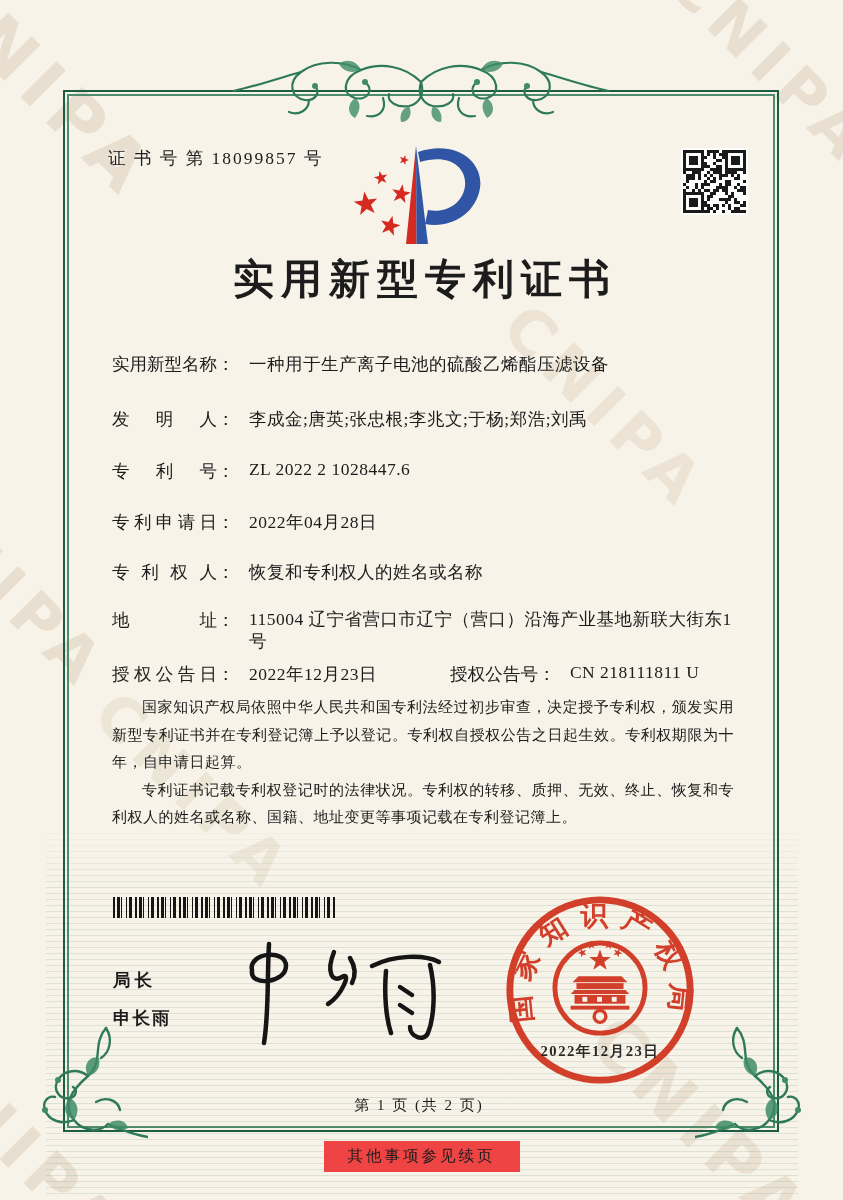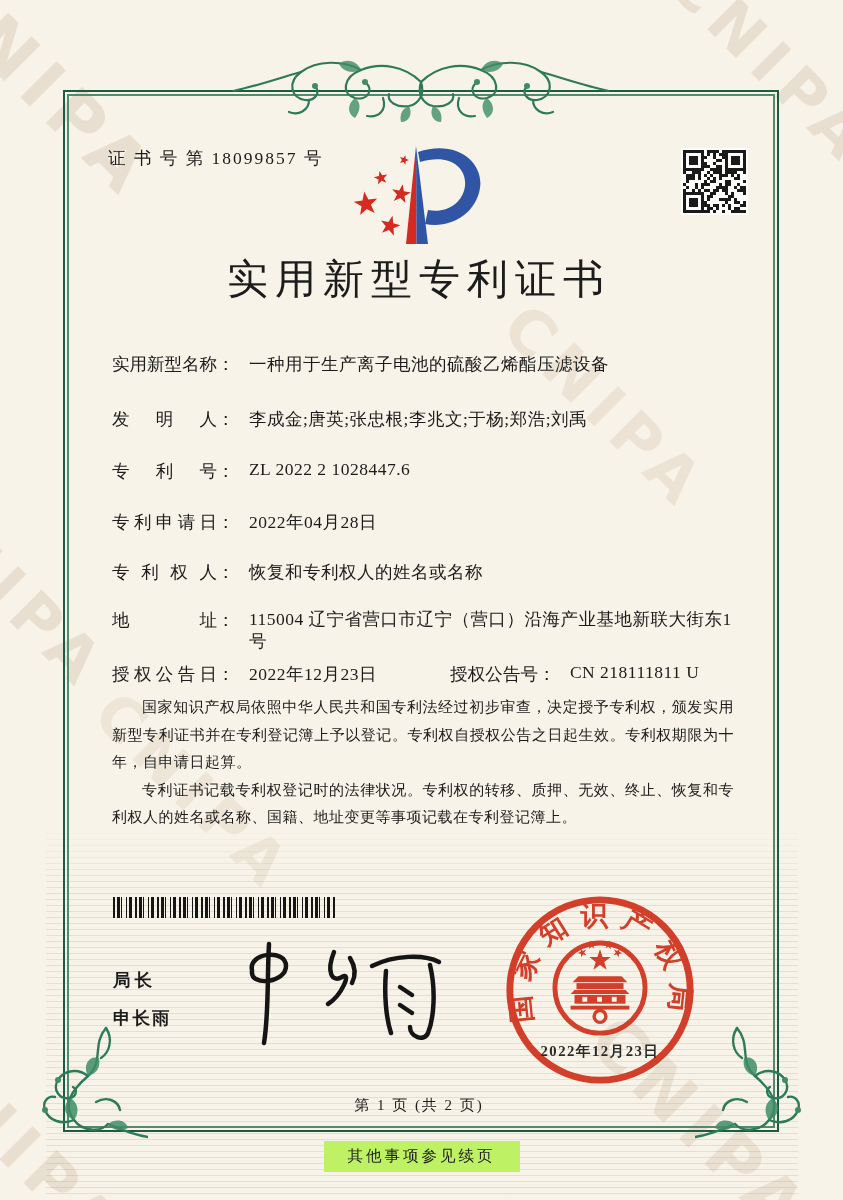--- a/index.html
+++ b/index.html
@@ -35,21 +35,21 @@
   .orn{position:absolute;pointer-events:none;}
   .orn-top{left:233px;top:52px;width:376px;height:78px;}
   .orn-bl{left:26px;top:1026px;width:122px;height:122px;}
   .orn-br{left:695px;top:1026px;width:122px;height:122px;transform:scaleX(-1);}
   
   .cert-no{position:absolute;left:108px;top:146px;font-size:17.5px;letter-spacing:2px;}
   .logo{position:absolute;left:352px;top:140px;width:138px;height:112px;}
   .qr{position:absolute;left:681px;top:148px;width:67px;height:67px;background:#fdfdfb;padding:2px;box-sizing:border-box;}
   .title{
     position:absolute;left:63px;top:252px;width:712px;text-align:center;
-    font-size:41px;font-weight:normal;letter-spacing:7px;
+    font-size:41px;font-weight:bold;letter-spacing:7px;padding-left:6px;
   }
   
   .row{position:absolute;left:112px;font-size:17.5px;white-space:nowrap;}
   .flabel{display:inline-block;width:105px;text-align:justify;text-align-last:justify;vertical-align:top;}
   .fcolon{display:inline-block;vertical-align:top;}
   .fvalue{display:inline-block;margin-left:10px;vertical-align:top;letter-spacing:0.5px;}
   .fvalue.wrap{white-space:normal;max-width:492px;line-height:22px;}
   .row.wrapped{white-space:normal;}
   .fgroup2{position:absolute;left:338px;top:0;white-space:nowrap;}
   .fgroup2 .flabel{width:88px;}
@@ -75,21 +75,21 @@
   .sig-name{position:absolute;left:113px;top:1006px;font-family:Liberation Sans, sans-serif;
     font-weight:bold;font-size:17.5px;letter-spacing:2px;}
   .sig-script{position:absolute;left:238px;top:938px;width:212px;height:110px;}
   
   .seal{position:absolute;left:502px;top:892px;width:196px;height:196px;opacity:0.93;}
   
   .page-info{position:absolute;left:63px;top:1096px;width:712px;text-align:center;
     font-size:15px;letter-spacing:2px;}
   .footer-note{
     position:absolute;top:1141px;left:50%;transform:translateX(-50%);
-    background:#bef264;padding:5px 24px;font-size:15.5px;letter-spacing:3px;white-space:nowrap;
+    background:#ef4444;padding:5px 24px;font-size:15.5px;letter-spacing:3px;white-space:nowrap;
   }
   svg{display:block;}
 </style>
 </head>
 <body>
 
 <div class="wm" style="left:-30px;top:-45px;font-size:70px;">CNIPA</div>
 <div class="wm" style="left:705px;top:-55px;font-size:62px;">CNIPA</div>
 <div class="wm" style="left:540px;top:290px;font-size:62px;color:rgba(205,186,160,0.28);">CNIPA</div>
 <div class="wm" style="left:-60px;top:470px;font-size:62px;">CNIPA</div>

